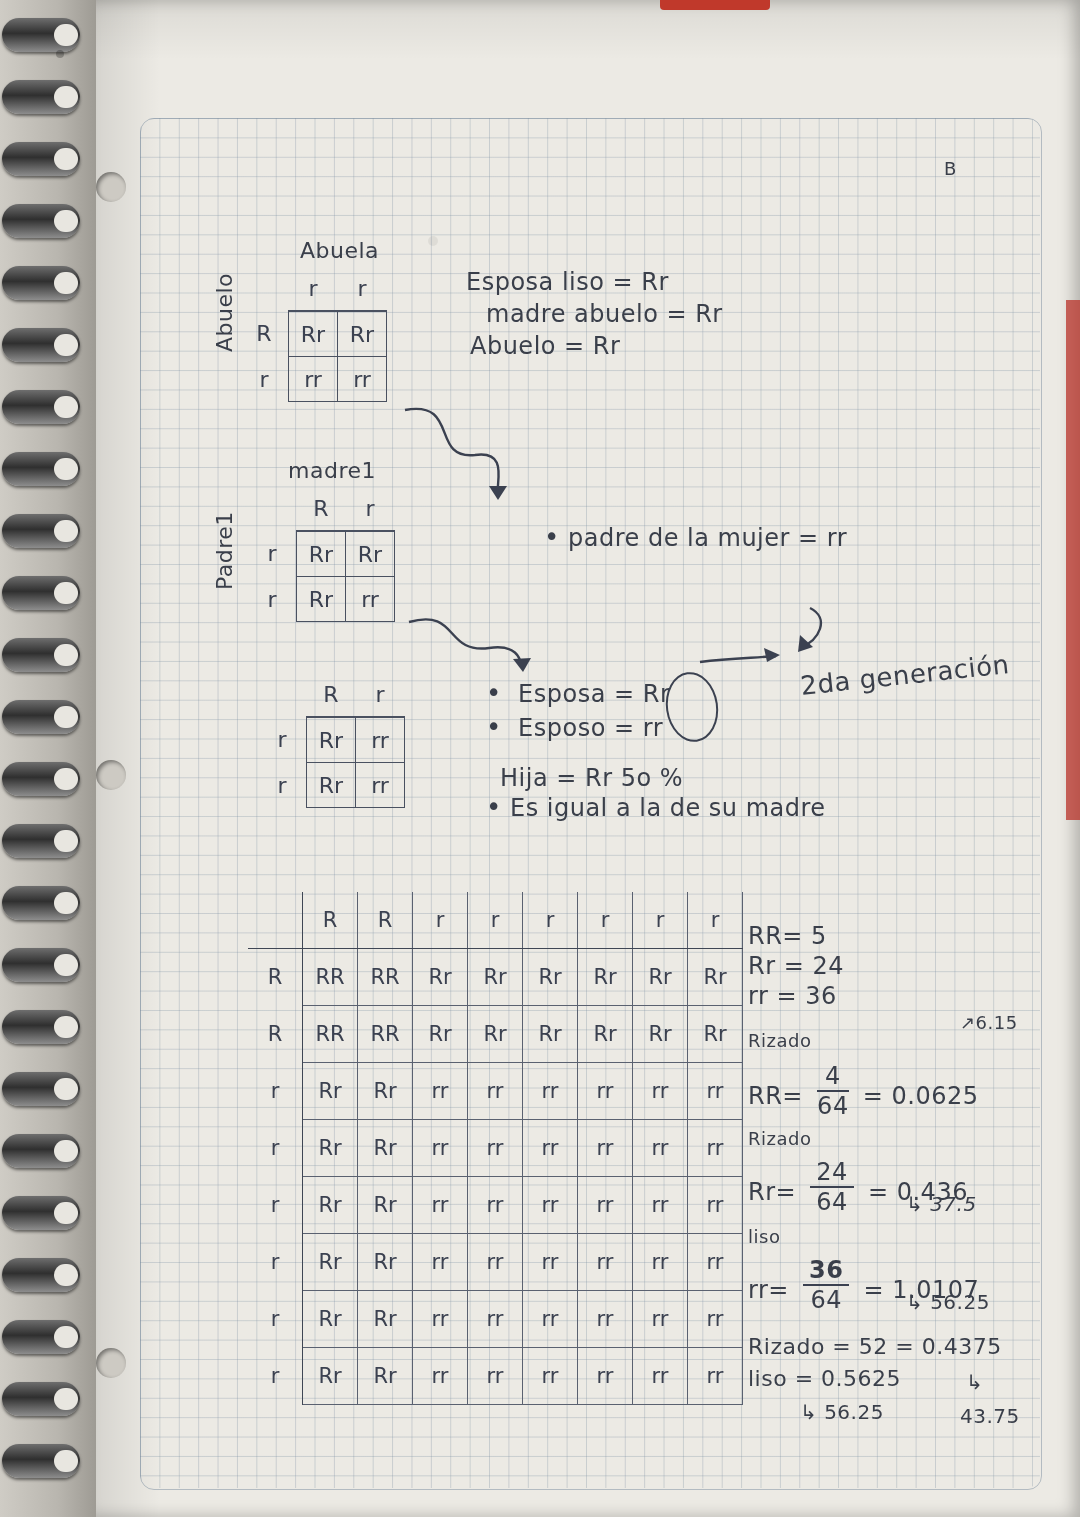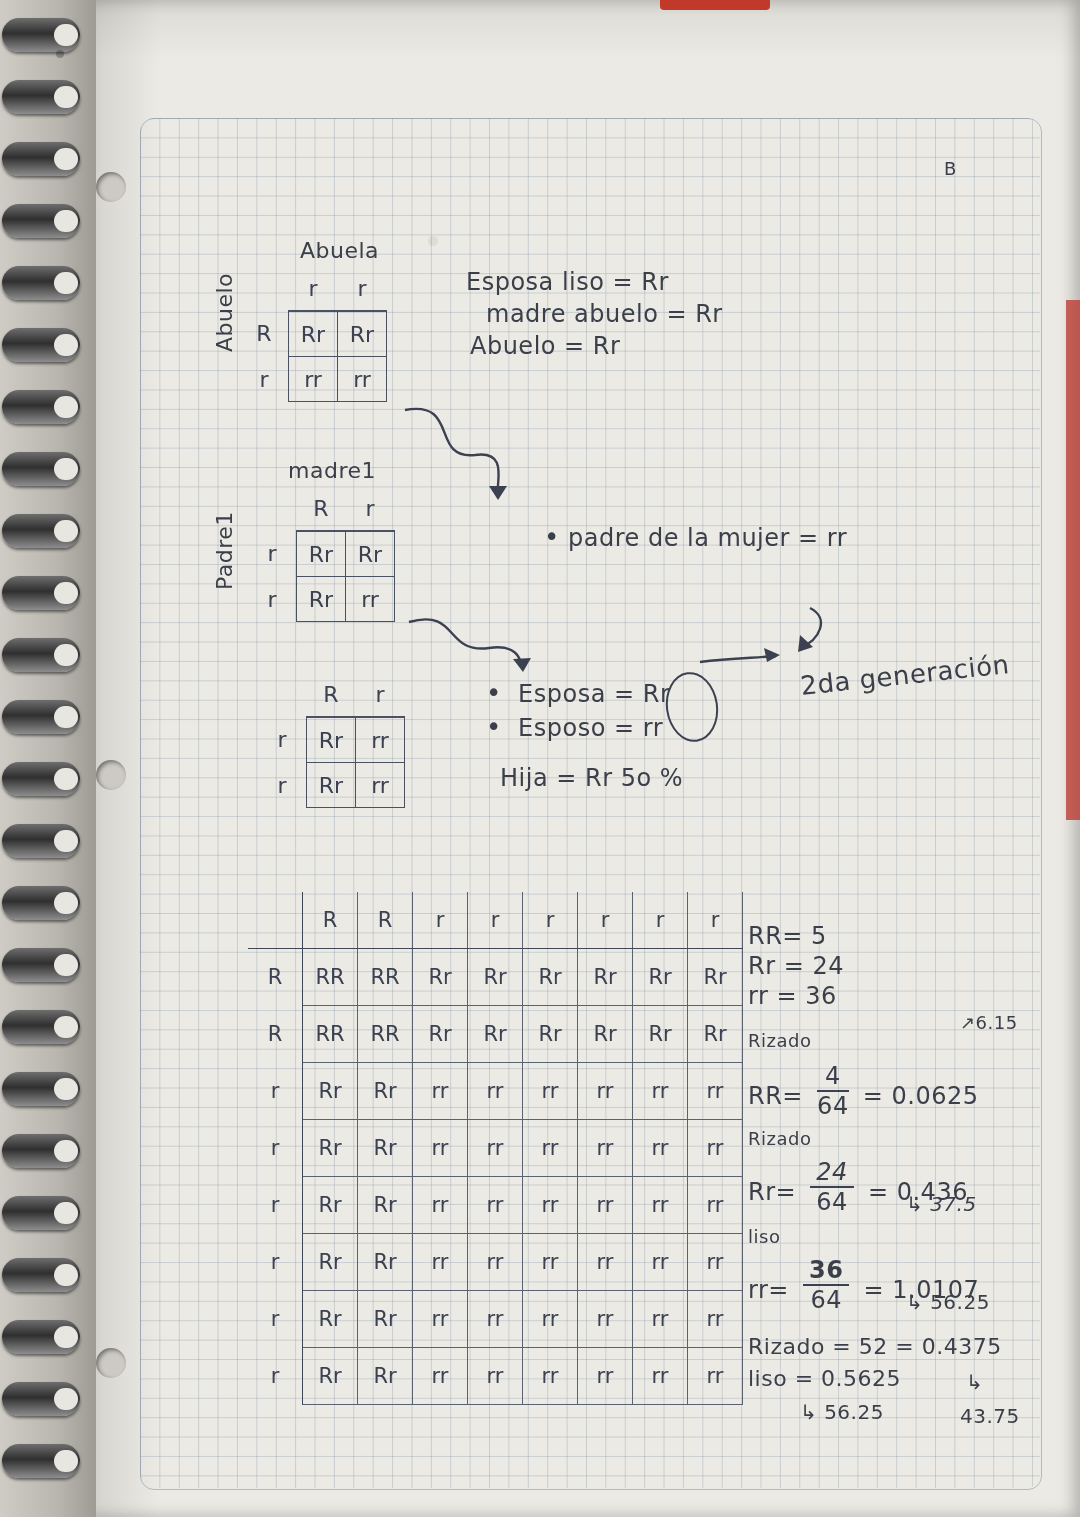--- a/index.html
+++ b/index.html
@@ -247,20 +247,23 @@
     <span style="font-size:26px;">•</span> &nbsp;<span>Esposa = Rr</span>
   </div>
   <div class="hw t24" style="left:486px;top:712px;">
     <span style="font-size:26px;">•</span> &nbsp;<span>Esposo = rr</span>
   </div>
   <div class="circle-oval" style="left:666px;top:672px;width:48px;height:66px;transform:rotate(-8deg);"></div>
 
   <div class="hw t26" style="left:800px;top:660px;transform:rotate(-6deg);">2da generación</div>
 
   <div class="hw t24" style="left:500px;top:764px;">Hija = Rr    5o %</div>
+  <div class="hw t24" style="left:486px;top:792px;">
+    <span style="font-size:26px;">•</span> <span>Es igual a la de su madre</span>
+  </div>
 
   <div class="big">
     <table>
       <tbody>
           <tr>
         <td class="corner"></td>
         <td class="h">R</td>
         <td class="h">R</td>
         <td class="h">r</td>
         <td class="h">r</td>
@@ -376,21 +379,21 @@
       <span class="underline" style="display:block;padding:0 6px;">4</span>
       <span style="display:block;">64</span>
     </span>
     <span>= 0.0625</span>
   </div>
 
   <div class="hw t18" style="left:748px;top:1128px;">Rizado</div>
   <div class="hw t24" style="left:748px;top:1158px;">
     <span>Rr=</span>
     <span style="display:inline-block;text-align:center;vertical-align:-10px;margin:0 6px;">
-      <span class="underline" style="display:block;padding:0 6px;font-style:italic;">24</span>
+      <span class="underline" style="display:block;padding:0 6px;">24</span>
       <span style="display:block;">64</span>
     </span>
     <span>= 0.436</span>
   </div>
   <div class="hw t20" style="left:906px;top:1192px;font-style:italic;">↳ <span>37.5</span></div>
 
   <div class="hw t18" style="left:748px;top:1226px;">liso</div>
   <div class="hw t24" style="left:748px;top:1256px;">
     <span>rr=</span>
     <span style="display:inline-block;text-align:center;vertical-align:-10px;margin:0 6px;">

